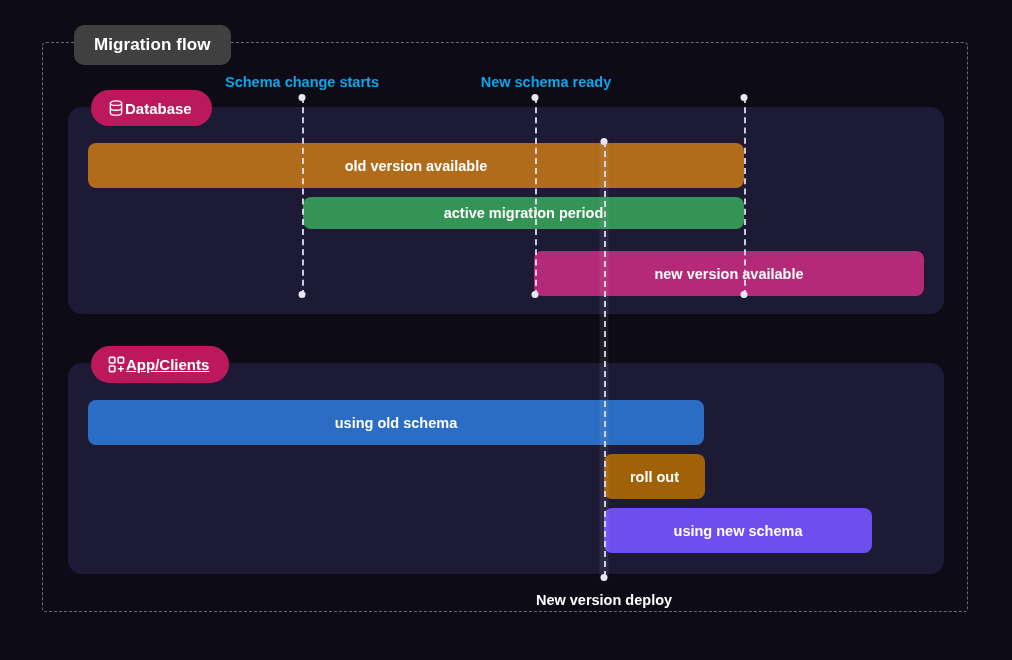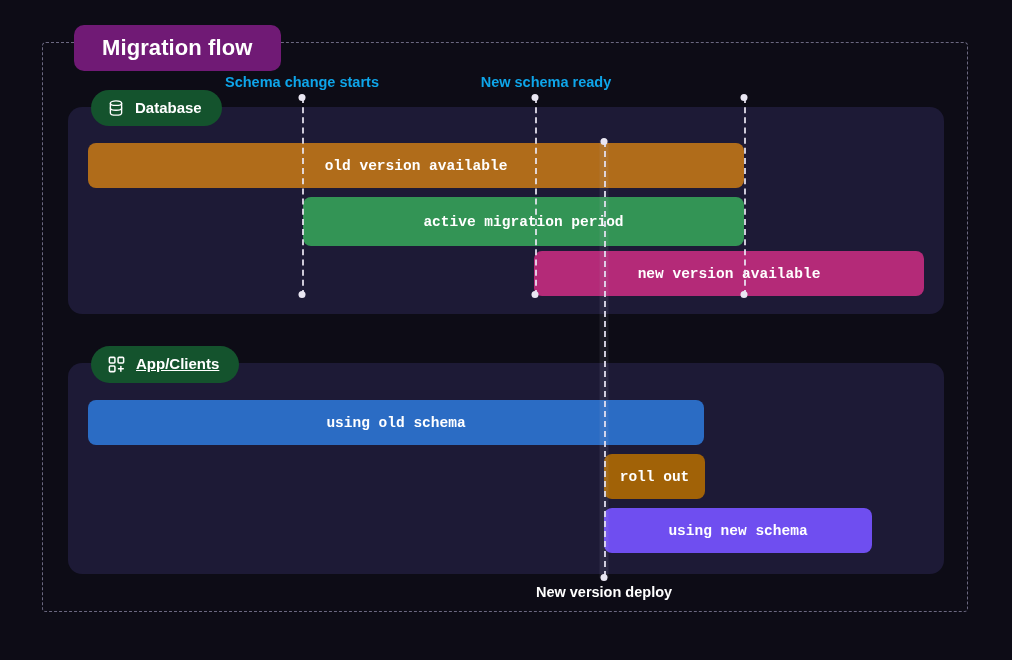--- a/index.html
+++ b/index.html
@@ -15,43 +15,43 @@
   .outer-frame{
     position:absolute;left:42px;top:42px;width:926px;height:570px;
     border:1.5px dashed #6b6880;
     border-radius:4px;
     box-sizing:border-box;
   }
 
   
   .flow-badge{
     position:absolute;left:74px;top:25px;
-    background:#701a75;
+    background:#404040;
     color:#ffffff;
-    font-size:22px;font-weight:bold;
-    padding:10px 28px;
+    font-size:17px;font-weight:bold;
+    padding:10px 20px;
     border-radius:10px;
     letter-spacing:.1px;
     white-space:nowrap;
   }
 
   
   .lane{
     position:absolute;
     background:#1d1a36;
     border-radius:14px;
   }
   #lane-db{left:68px;top:107px;width:876px;height:207px;}
   #lane-app{left:68px;top:363px;width:876px;height:211px;}
 
   
   .lane-pill{
     position:absolute;
-    display:flex;align-items:flex-start;gap:10px;
-    background:#14532d;
+    display:flex;align-items:center;
+    background:#be185d;
     border-radius:22px;
     padding:9px 20px 9px 16px;
     color:#ffffff;font-size:15px;font-weight:bold;
     white-space:nowrap;
     z-index:6;
   }
   #pill-db{left:91px;top:90px;}
   #pill-app{left:91px;top:346px;text-decoration:underline;}
   .lane-pill svg{display:block;}
 
@@ -92,32 +92,33 @@
     width:0;
     border-left:2.5px dashed rgba(226,223,238,.9);
     z-index:5;
   }
   .deploy-label{
     position:absolute;
     color:#ffffff;font-size:14.5px;font-weight:bold;
     transform:translateX(-50%);
     white-space:nowrap;
     z-index:7;
+    margin-top:8px;
   }
 
   
   .bar{
     position:absolute;
     display:flex;align-items:center;justify-content:center;
     border-radius:8px;
     color:#ffffff;font-size:14.5px;font-weight:bold;
     z-index:3;
     box-sizing:border-box;
   }
-  .bar span{pointer-events:none;font-family:Liberation Mono, monospace;}
+  .bar span{pointer-events:none;}
 </style>
 </head>
 <body>
 
 <div id="stage">
 
   <div class="outer-frame"></div>
 
   <div class="flow-badge">Migration flow</div>
 
@@ -166,21 +167,21 @@
   <div class="deploy-band" style="left:604px;top:140px;height:438px"></div>
   <div class="vdot" style="left:604px;top:138px"></div>
   <div class="deploy-line" style="left:604px;top:141px;height:436px"></div>
   <div class="vdot" style="left:604px;top:574px"></div>
   <div class="deploy-label" style="left:604px;top:584px">New version deploy</div>
 
   <div class="bar" style="left:88px;top:143px;width:656px;height:45px;background:#b06c1a">
     <span>old version available</span>
   </div>
 
-  <div class="bar" style="left:303px;top:197px;width:441px;height:49px;background:#339455">
+  <div class="bar" style="left:303px;top:197px;width:441px;height:32px;background:#339455">
     <span>active migration period</span>
   </div>
 
   <div class="bar" style="left:534px;top:251px;width:390px;height:45px;background:#b42a78">
     <span>new version available</span>
   </div>
 
   <div class="bar" style="left:88px;top:400px;width:616px;height:45px;background:#2b6cc4">
     <span>using old schema</span>
   </div>

